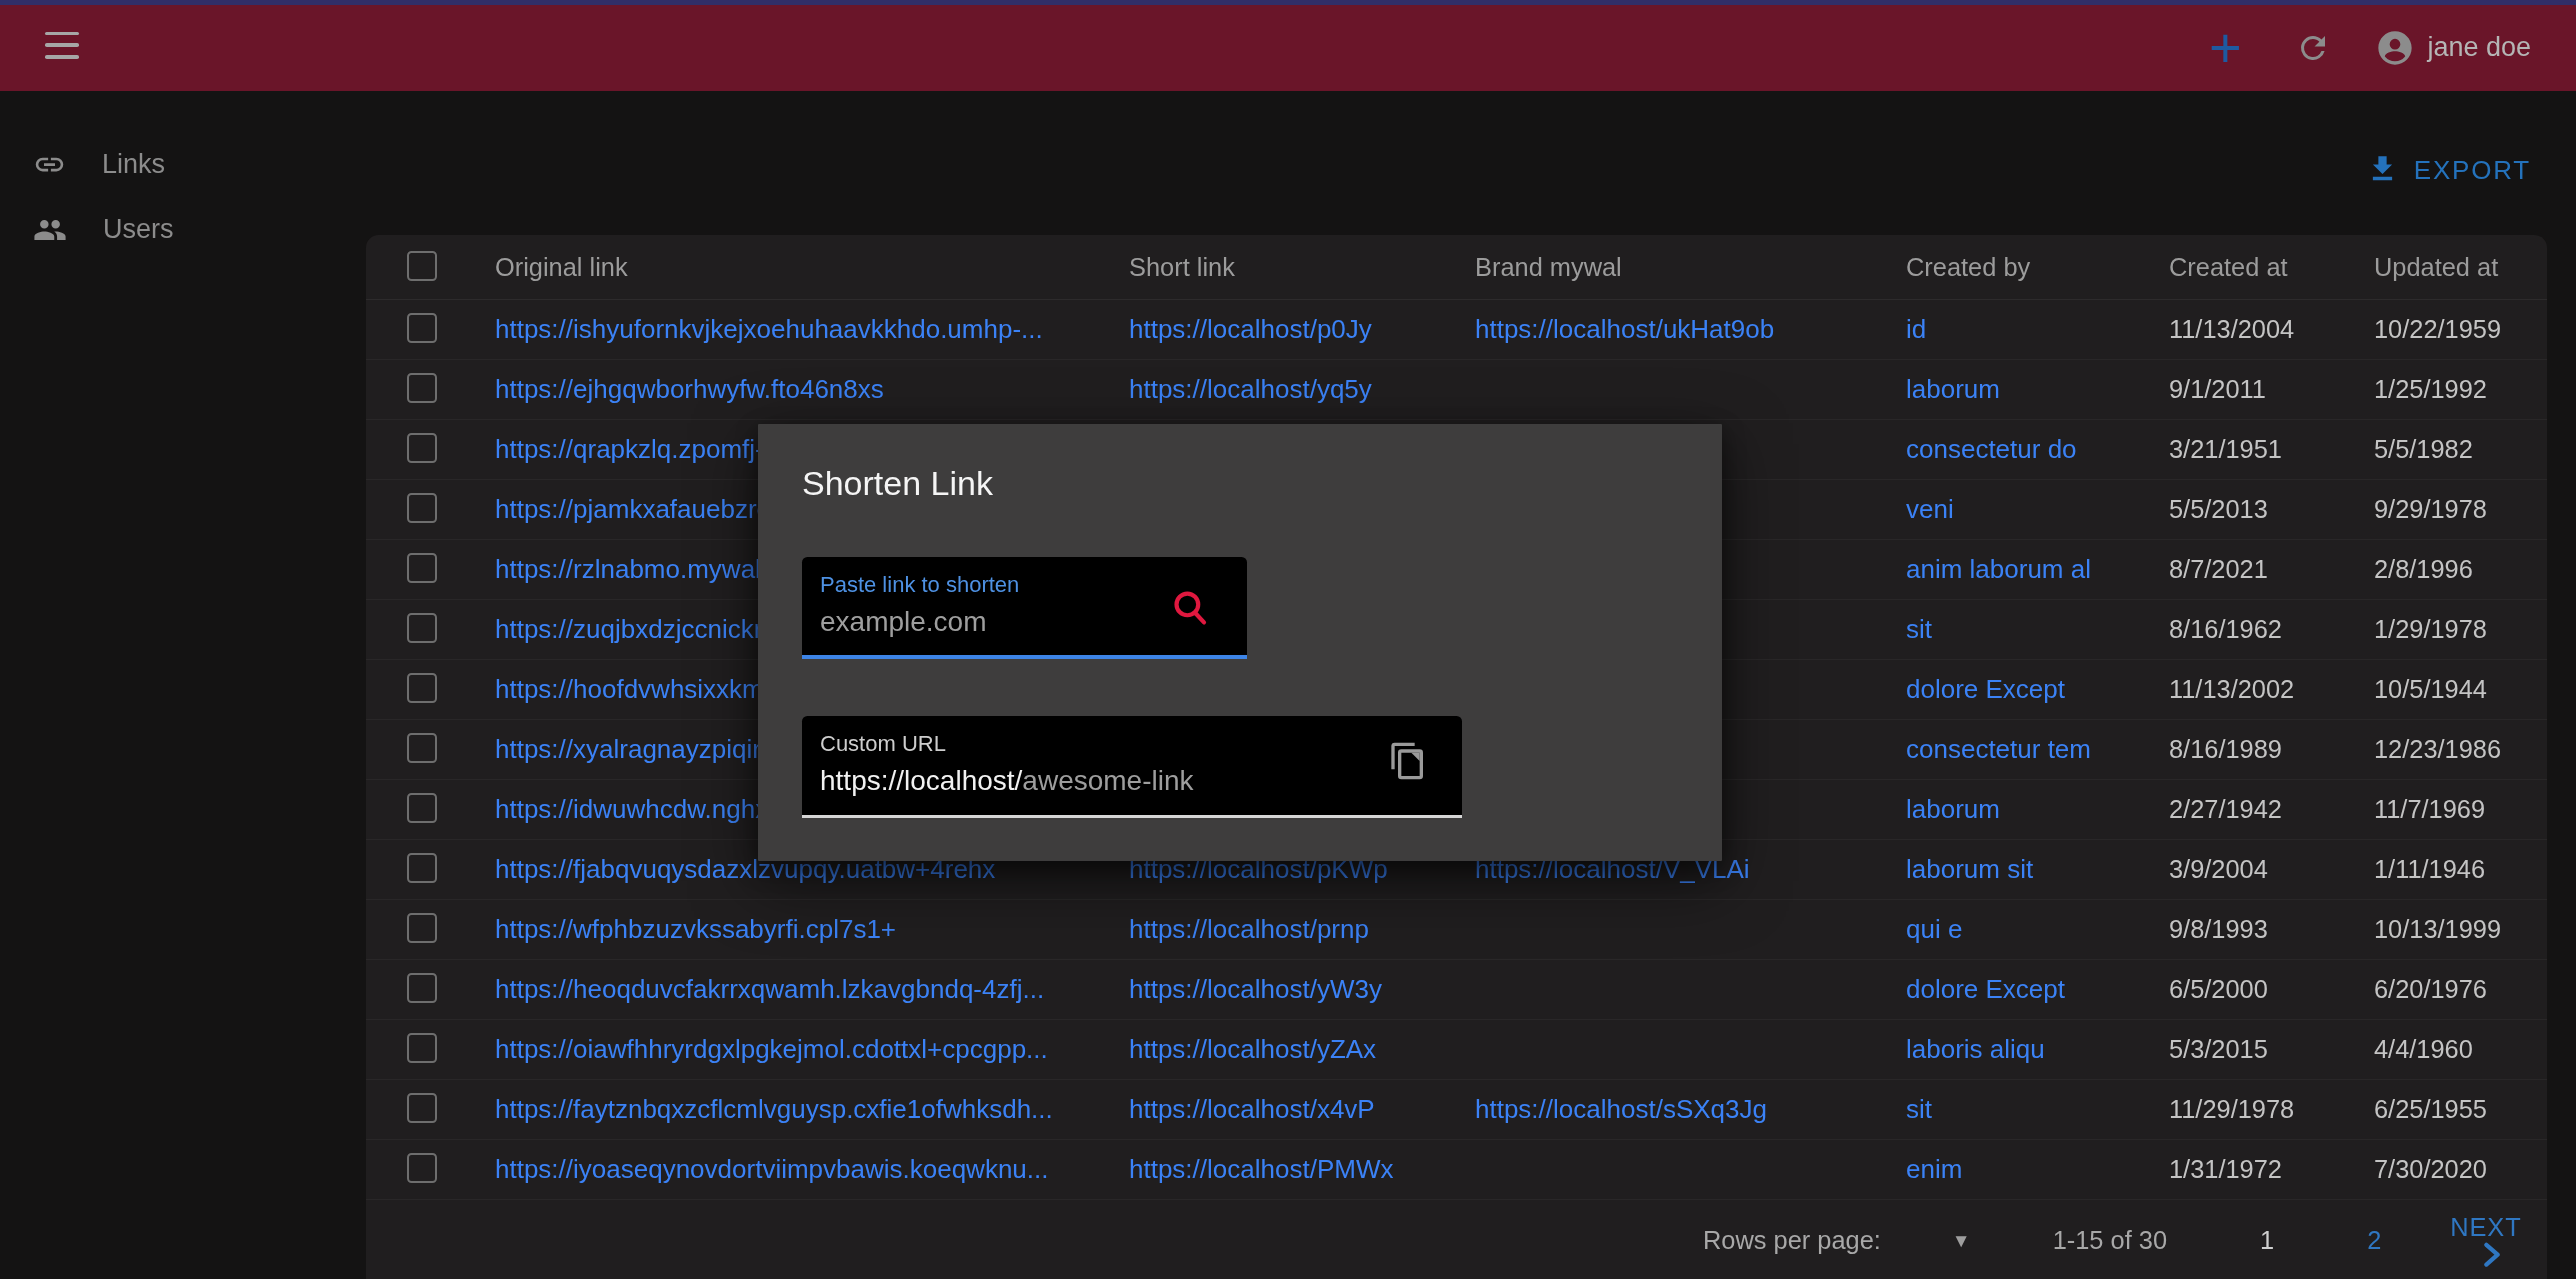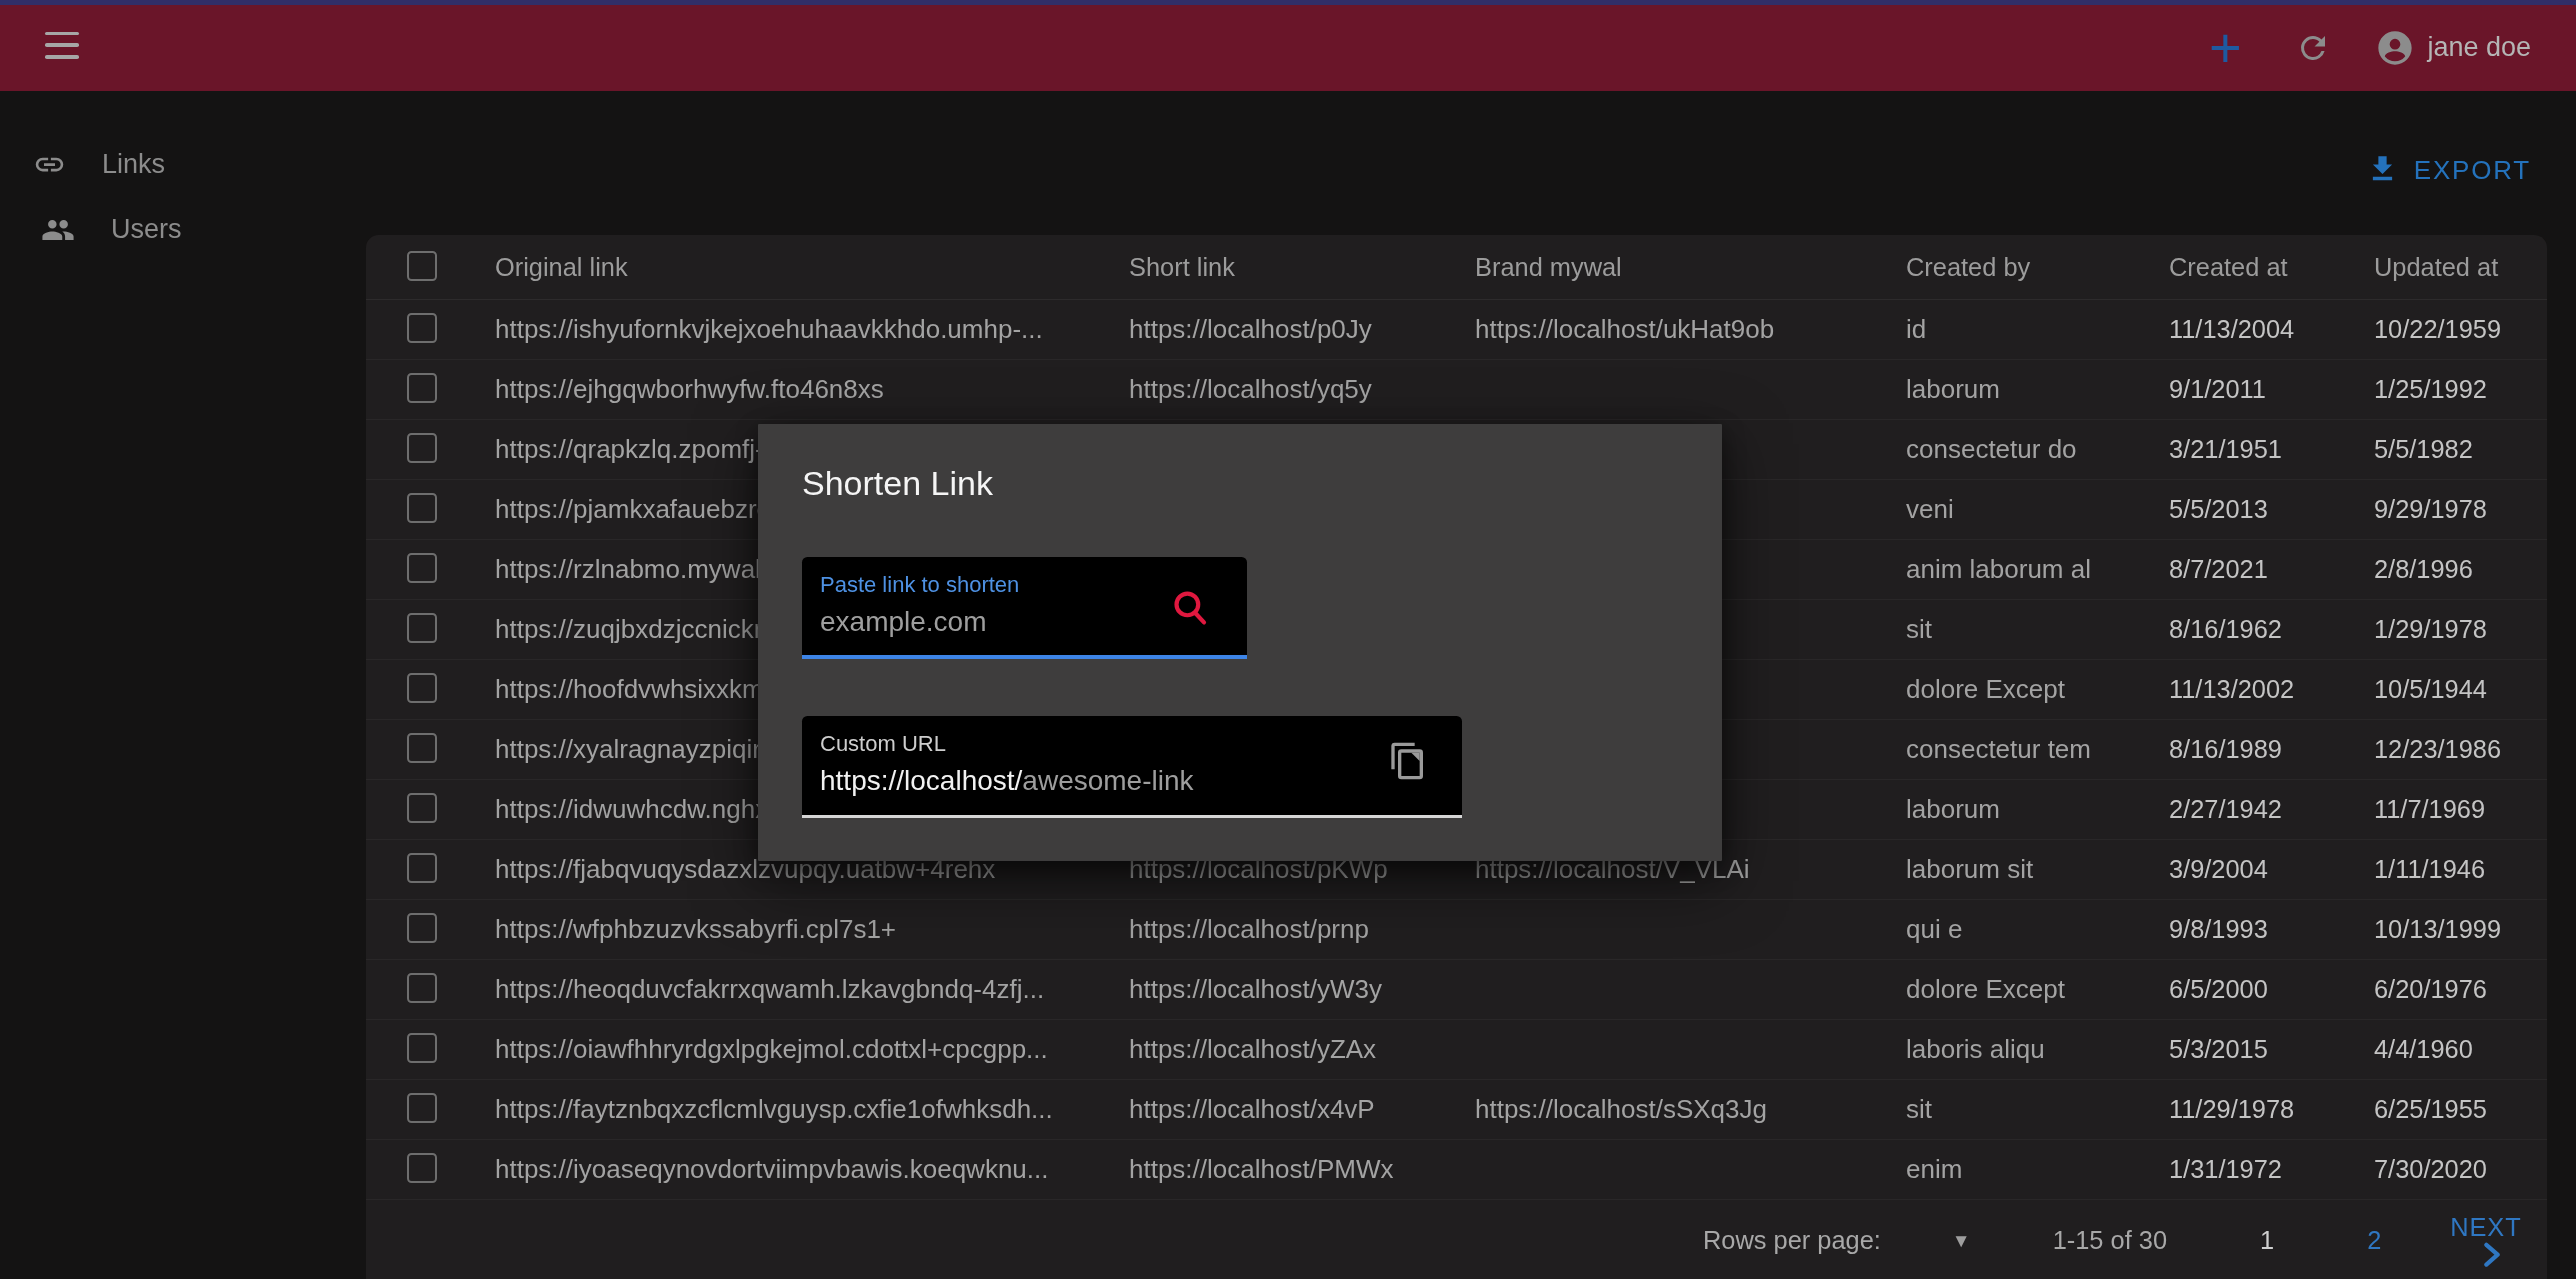--- a/index.html
+++ b/index.html
@@ -14,37 +14,37 @@
   .appbar-right { position:absolute; right:45px; top:0; height:86px; display:flex; align-items:center; }
   .plus-btn { color:#1e5aa1; font-size:56px; font-weight:300; line-height:1; margin-right:53px; cursor:pointer; }
   .refresh-btn { margin-right:44px; cursor:pointer; display:flex; }
   .avatar { margin-right:12.7px; display:flex; }
   .username { color:#b5b5b5; font-size:27px; }
 
   
   .side-item { position:absolute; left:0; width:363px; height:65px; display:flex; align-items:center; cursor:pointer; }
   .side-item .s-icon { margin-left:33px; display:flex; }
   .side-item .s-label { margin-left:36px; color:#8c8c8c; font-size:27px; }
-  #side-links { top:132px; } #side-users { top:197px;padding-left:8px; }
+  #side-links { top:132px; } #side-users { top:197px; }
 
   
   .export-btn { position:absolute; right:45px; top:152px; display:flex; align-items:center; cursor:pointer;justify-content:space-between; }
   .export-btn .e-label { color:#2472bc; font-size:26px; letter-spacing:1.8px; margin-left:14.5px; }
 
   
   .table-card { position:absolute; left:366px; top:235px; width:2181px; height:1045px;
     background:#201e1f; border-radius:12.7px 12.7px 0 0; overflow:hidden; }
   .thead, .trow { display:grid; grid-template-columns:129px 634px 346px 431px 263px 205px 1fr; align-items:center; }
   .thead { height:65px; border-bottom:1.8px solid #2d2b2c; }
   .trow { height:60px; border-bottom:1.8px solid #292728; }
   .cell { overflow:hidden; white-space:nowrap; padding-right:22px; }
   .c0 { padding-left:41px; }
   .hlabel { color:#9c9c9c; font-size:25.4px; }
   .cb { display:inline-block; width:30px; height:30px; border:2.7px solid #6e6e6e; border-radius:4.5px; cursor:pointer; }
-  .lnk { color:#a3a3a3; font-size:26px; cursor:pointer; }
+  .lnk { color:#3b82f6; font-size:26px; cursor:pointer; }
   .dt { color:#c4c4c4; font-size:25.4px; }
 
   
   .tfoot { position:absolute; left:366px; top:1201px; width:2181px; height:79px;
     display:flex; align-items:center; justify-content:flex-end; }
   .rpp-label { color:#a8a8a8; font-size:25.4px; }
   .rpp-select { color:#9e9e9e; font-size:19px; margin-left:71px; cursor:pointer; }
   .range { color:#a8a8a8; font-size:25.4px; margin-left:82px; }
   .page { font-size:25.4px; margin-left:93px; cursor:pointer; }
   .page.current { color:#cfcfcf; } .page.other { color:#2f77c2; }

